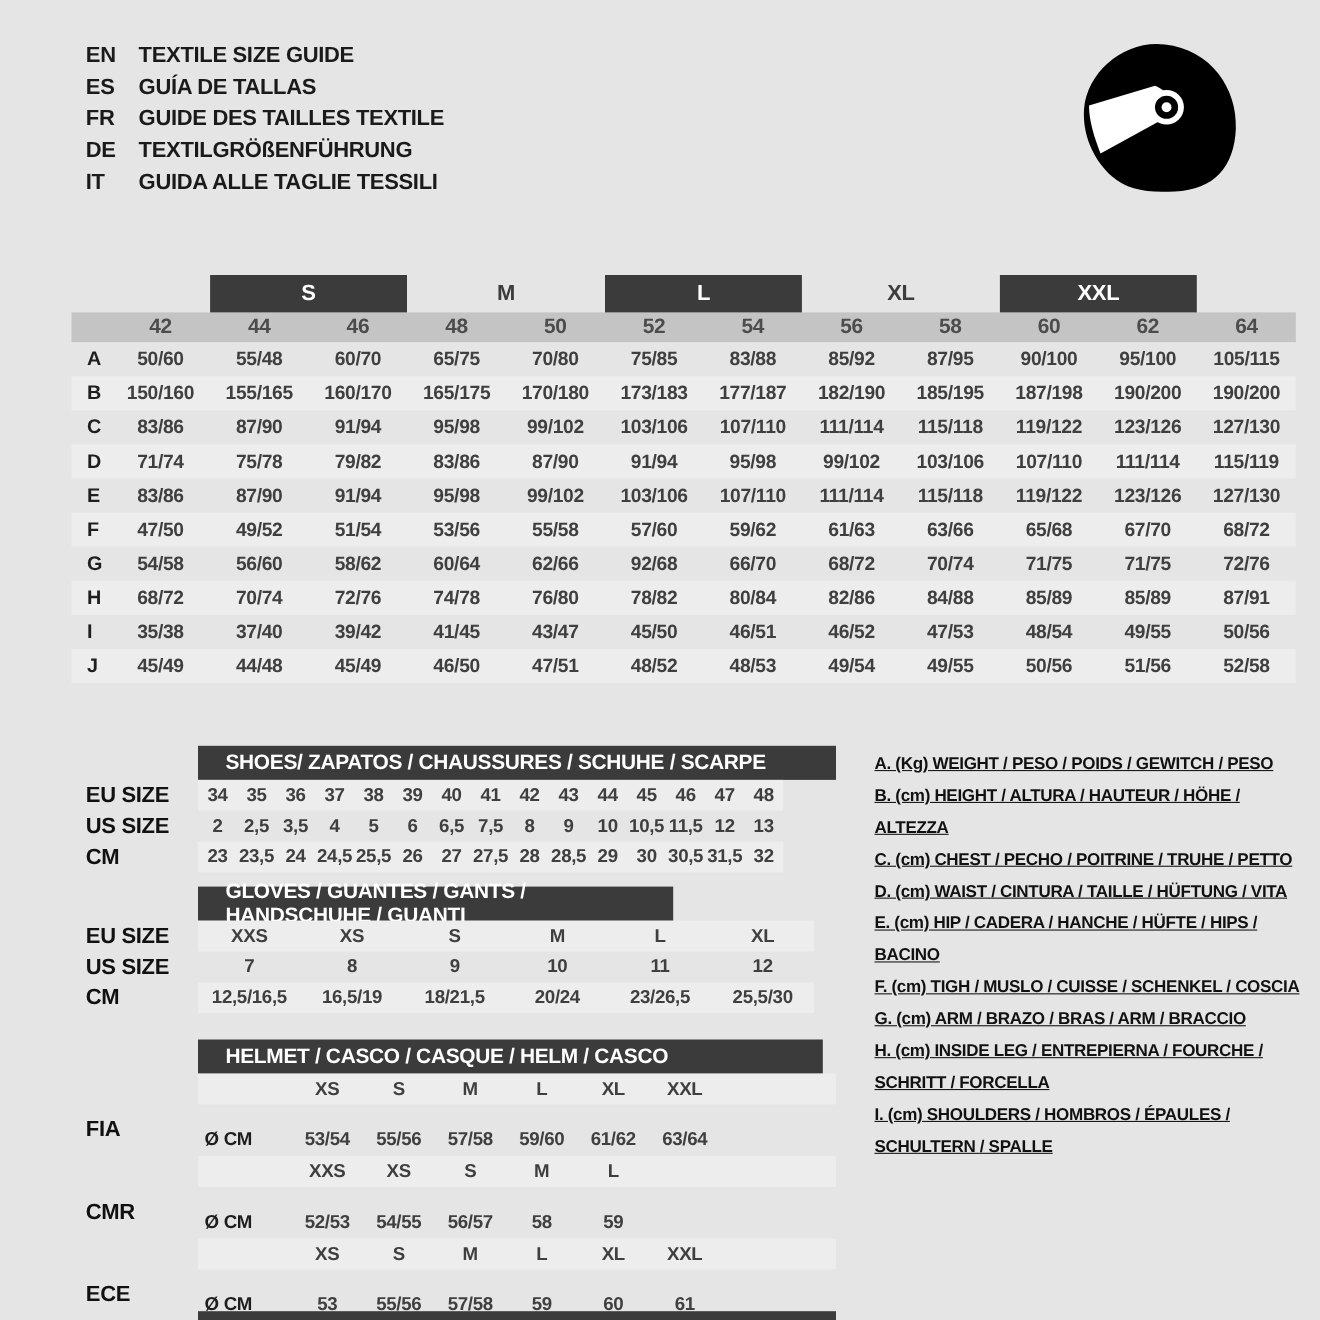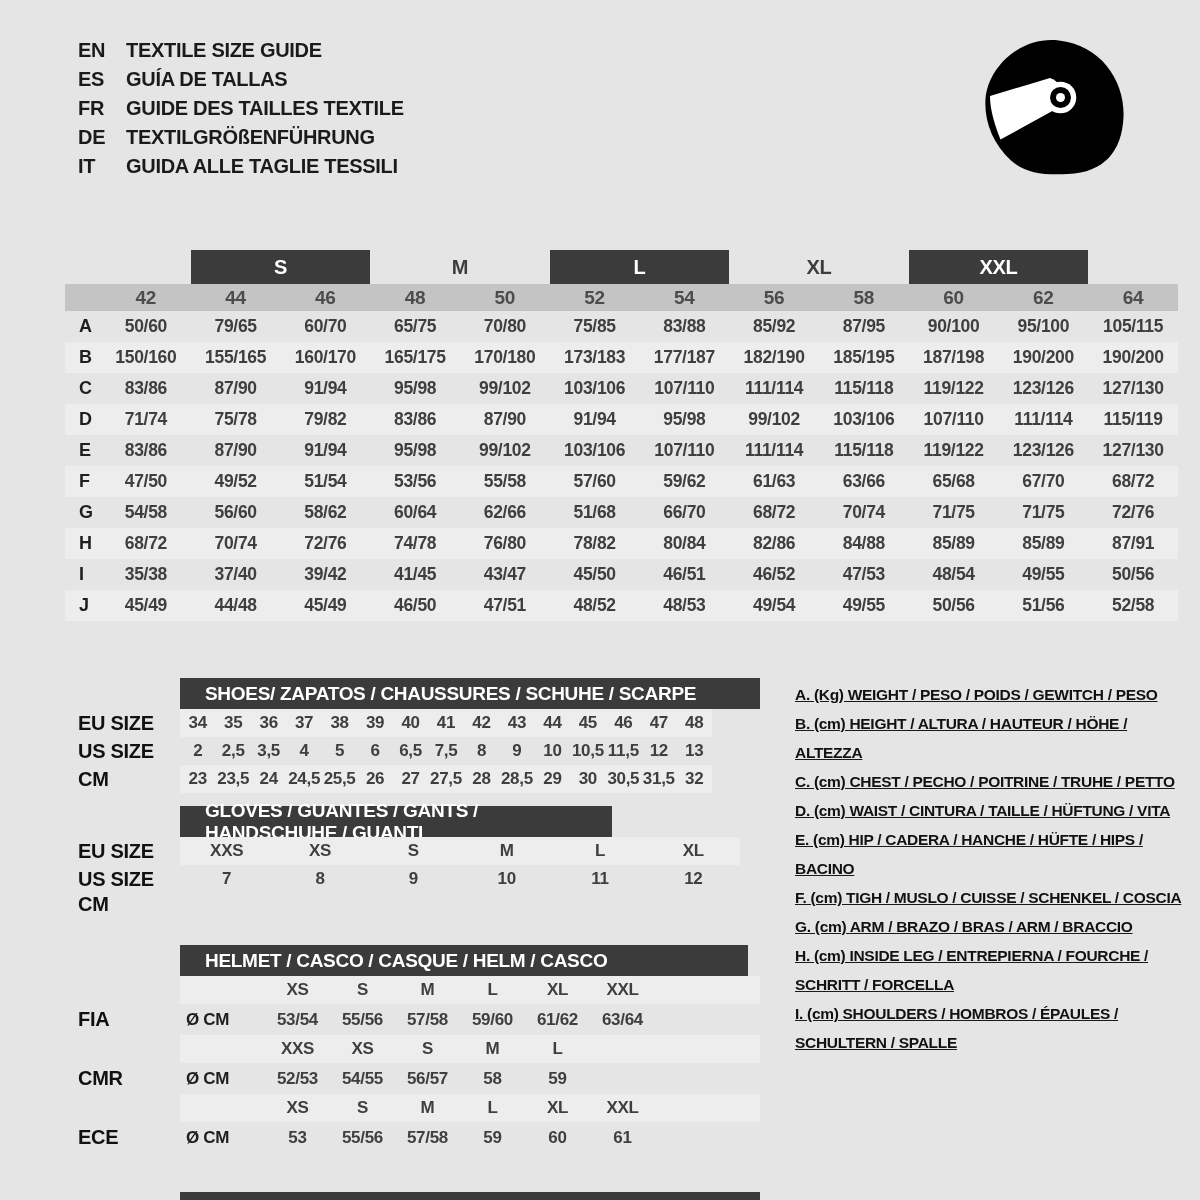--- a/index.html
+++ b/index.html
@@ -34,21 +34,21 @@
   .section{left:78px;}
   .srow{display:flex;}
   .slabel{width:102px;font-size:20px;color:#111;display:flex;align-items:center;}
   .sbar{background:#3b3b3b;color:#fff;font-size:19px;display:flex;align-items:center;
         padding-left:25px;height:31px;box-sizing:border-box;}
   .grid15{display:grid;grid-template-columns:repeat(15,1fr);width:532px;align-items:center;}
   .grid6{display:grid;grid-template-columns:repeat(6,1fr);width:560px;align-items:center;}
   .gridH{display:grid;grid-template-columns:85px repeat(6,65px) 1fr;width:580px;align-items:center;}
   .gray{background:#ededed;}
   .h28{height:28px;}
-  .h31{height:31px;}
+  .h31{height:31px;margin-top:16px;}
   .vcell{text-align:center;font-size:17px;color:#3f3f3f;white-space:nowrap;}
   .ucell{text-align:left;padding-left:6px;font-size:17px;color:#1e1e1e;white-space:nowrap;}
 
   
   .legend{left:795px;top:680px;width:392px;text-decoration:underline;}
   .legend-item{font-size:15.5px;line-height:29px;color:#111;}
 
   
   .cutbar{left:180px;top:1192px;width:580px;height:8px;background:#3b3b3b;}
 </style>
@@ -110,21 +110,21 @@
         <div class="ncell">56</div>
         <div class="ncell">58</div>
         <div class="ncell">60</div>
         <div class="ncell">62</div>
         <div class="ncell">64</div>
       </div>
     <div>
         <div class="grid13 trow">
           <div class="lcell">A</div>
           <div class="tcell">50/60</div>
-          <div class="tcell">79/65</div>
+          <div class="tcell">55/48</div>
           <div class="tcell">60/70</div>
           <div class="tcell">65/75</div>
           <div class="tcell">70/80</div>
           <div class="tcell">75/85</div>
           <div class="tcell">83/88</div>
           <div class="tcell">85/92</div>
           <div class="tcell">87/95</div>
           <div class="tcell">90/100</div>
           <div class="tcell">95/100</div>
           <div class="tcell">105/115</div>
@@ -204,21 +204,21 @@
           <div class="tcell">67/70</div>
           <div class="tcell">68/72</div>
         </div>
         <div class="grid13 trow">
           <div class="lcell">G</div>
           <div class="tcell">54/58</div>
           <div class="tcell">56/60</div>
           <div class="tcell">58/62</div>
           <div class="tcell">60/64</div>
           <div class="tcell">62/66</div>
-          <div class="tcell">51/68</div>
+          <div class="tcell">92/68</div>
           <div class="tcell">66/70</div>
           <div class="tcell">68/72</div>
           <div class="tcell">70/74</div>
           <div class="tcell">71/75</div>
           <div class="tcell">71/75</div>
           <div class="tcell">72/76</div>
         </div>
         <div class="grid13 trow stripe">
           <div class="lcell">H</div>
           <div class="tcell">68/72</div>
@@ -356,20 +356,28 @@
           <div class="vcell">7</div>
           <div class="vcell">8</div>
           <div class="vcell">9</div>
           <div class="vcell">10</div>
           <div class="vcell">11</div>
           <div class="vcell">12</div>
         </div>
     </div>
     <div class="srow">
       <div class="slabel">CM</div>
+      <div class="grid6 gray h28">
+          <div class="vcell">12,5/16,5</div>
+          <div class="vcell">16,5/19</div>
+          <div class="vcell">18/21,5</div>
+          <div class="vcell">20/24</div>
+          <div class="vcell">23/26,5</div>
+          <div class="vcell">25,5/30</div>
+        </div>
     </div>
   </div>
 
   <div class="abs section" style="top:945px;">
     <div class="srow">
       <div class="slabel"></div>
       <div class="sbar" style="width:568px;">HELMET / CASCO / CASQUE / HELM / CASCO</div>
     </div>
     <div>
         <div class="srow">

